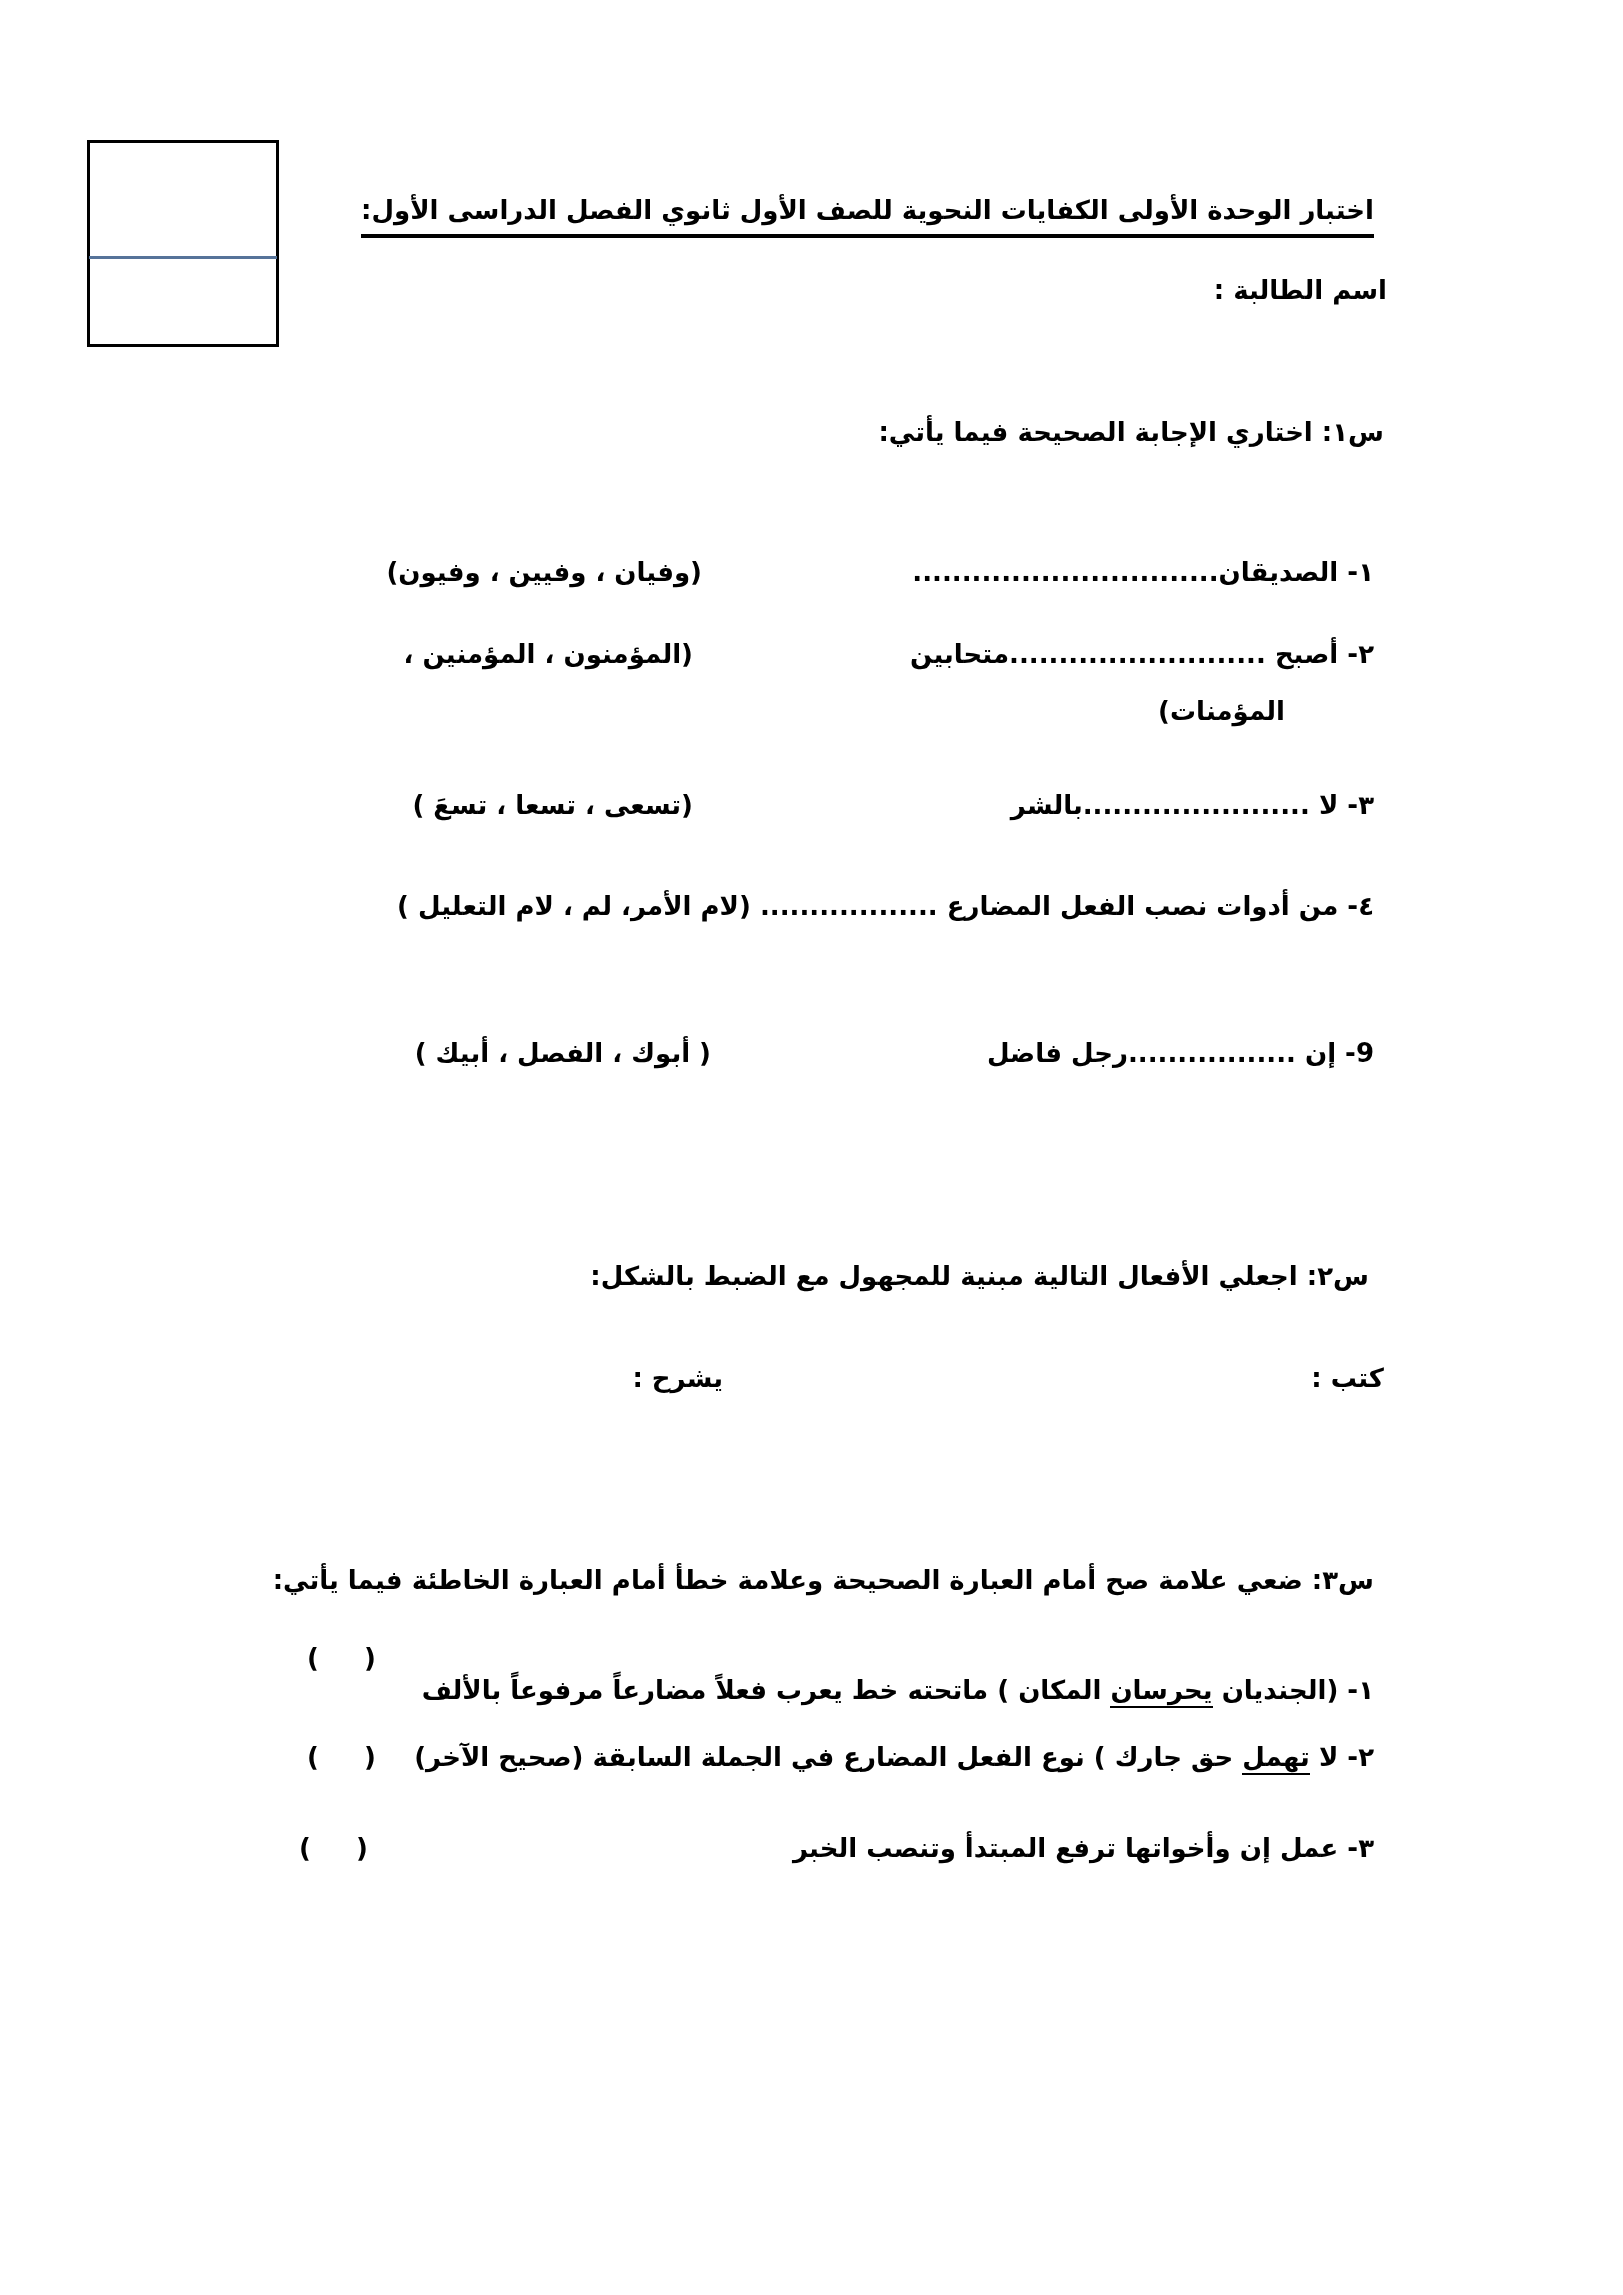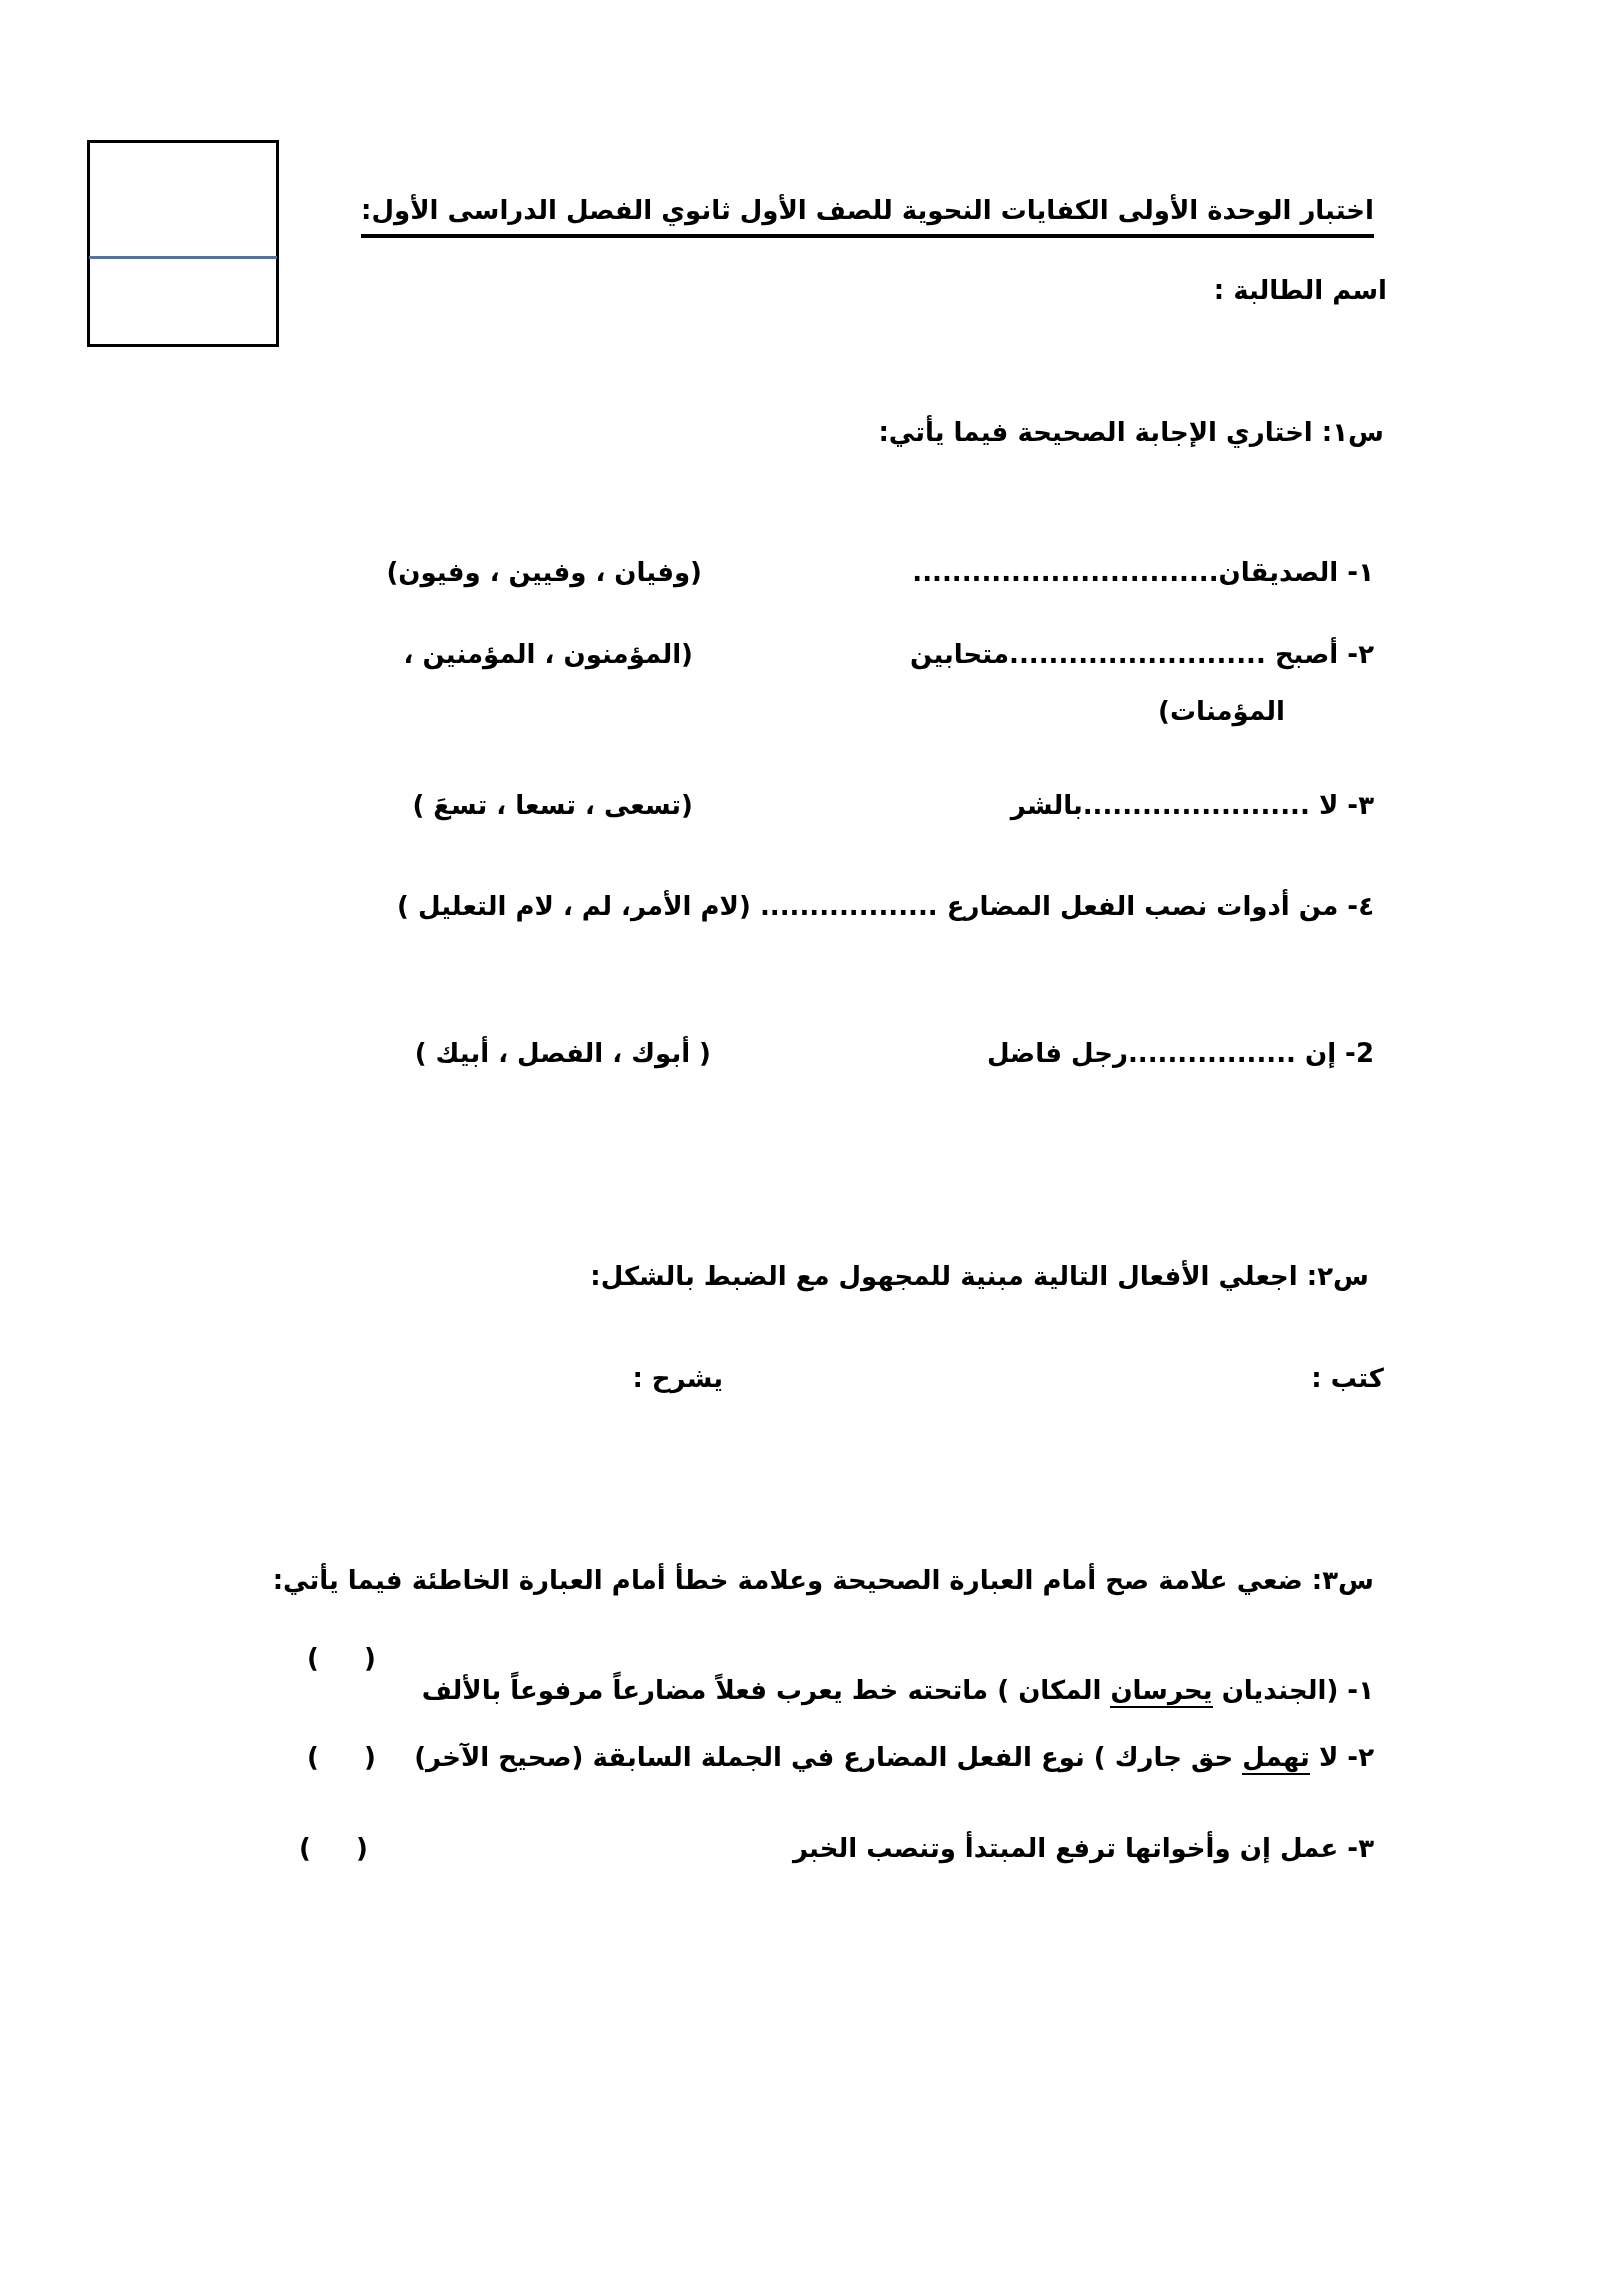--- a/index.html
+++ b/index.html
@@ -72,21 +72,21 @@
 
   <div class="t" style="top:638px; right:249px;text-align:center;">٢- أصبح ..........................متحابين</div>
   <div class="t" style="top:638px; right:930px;">(المؤمنون ، المؤمنين ،</div>
   <div class="t" style="top:695px; right:338px;">المؤمنات)</div>
 
   <div class="t" style="top:789px; right:249px;">٣- لا .......................بالشر</div>
   <div class="t" style="top:789px; right:930px;">(تسعى ، تسعا ، تسعَ )</div>
 
   <div class="t" style="top:890px; right:249px;">٤- من أدوات نصب الفعل المضارع .................. (لام الأمر، لم ، لام التعليل )</div>
 
-  <div class="t" style="top:1037px; right:249px;">2- إن .................رجل فاضل</div>
+  <div class="t" style="top:1037px; right:249px;">9- إن .................رجل فاضل</div>
   <div class="t" style="top:1037px; right:912px;">( أبوك ، الفصل ، أبيك )</div>
 
   <div class="t" style="top:1216px; right:254px;margin-top:44px;">س٢: اجعلي الأفعال التالية مبنية للمجهول مع الضبط بالشكل:</div>
 
   <div class="t" style="top:1362px; right:239px;">كتب :</div>
   <div class="t" style="top:1362px; right:900px;">يشرح :</div>
 
   <div class="t" style="top:1564px; right:249px;">س٣: ضعي علامة صح أمام العبارة الصحيحة وعلامة خطأ أمام العبارة الخاطئة فيما يأتي:</div>
 
   <div class="t" style="top:1642px; right:249px;margin-top:32px;">

